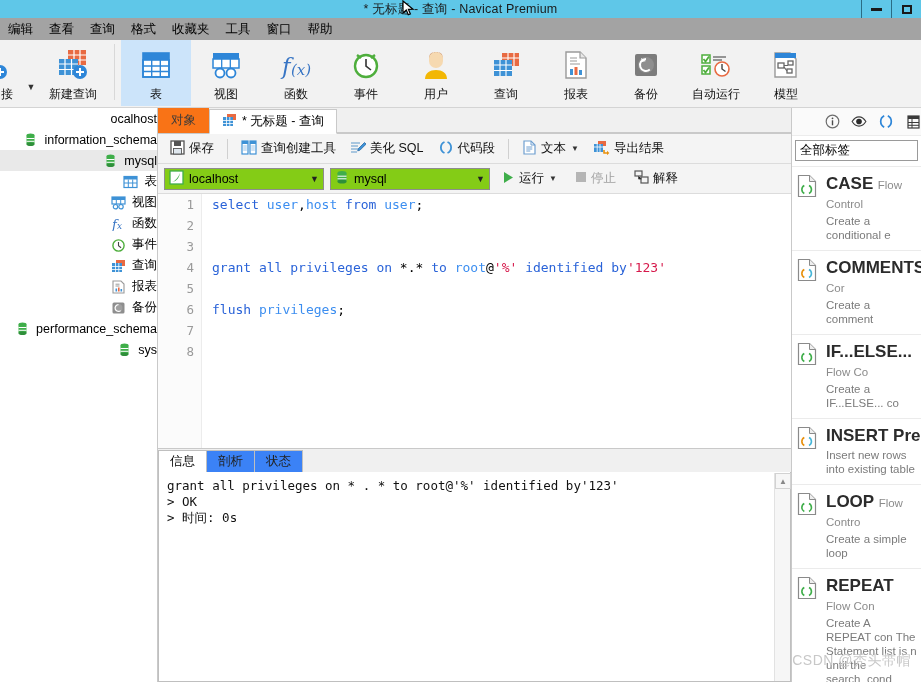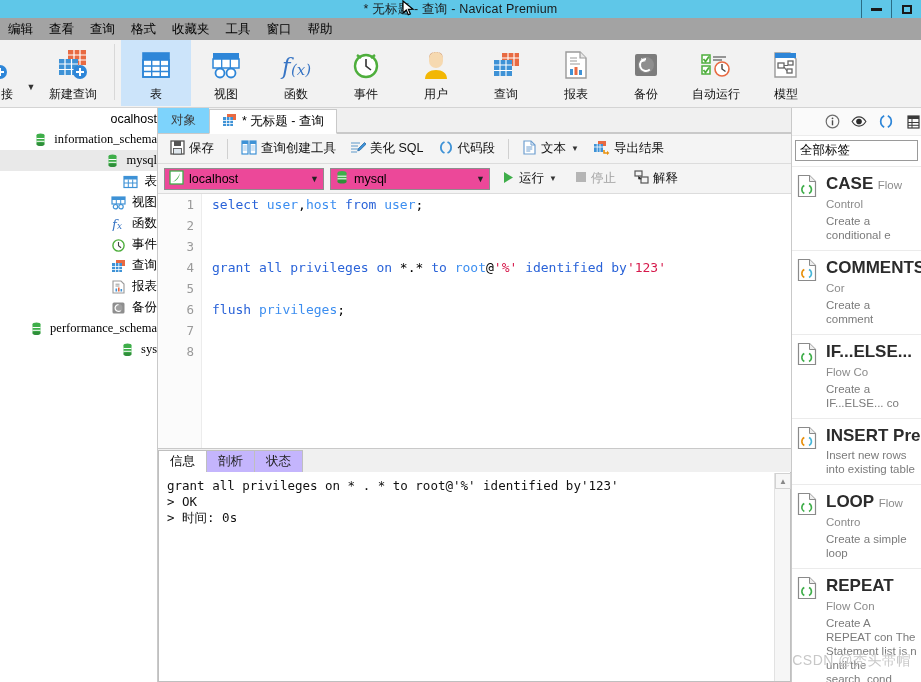--- a/index.html
+++ b/index.html
@@ -76,38 +76,38 @@
     overflow: hidden;
   }
   .tree-row {
     display: flex; align-items: center; height: 21px; padding-left: 0px;
     font-size: 12.5px; color: #000; white-space: nowrap; cursor: default; justify-content: flex-end;
   }
   .tree-row.sel { background: #e9e9e9; }
   .tree-ico { width: 18px; height: 16px; margin-right: 5px;
     display: flex; align-items: center; justify-content: center; flex: 0 0 auto; }
   .lvl0 { padding-left: 0px; }
-  .lvl1 { padding-left: 7px; font-family: Liberation Serif, serif; }
+  .lvl1 { padding-left: 7px; }
   .lvl2 { padding-left: 4px; }
 
   
   .center {
     position: absolute; left: 158px; top: 108px; right: 130px; bottom: 0;
     background: #f0f0f0;
   }
 
   .tabstrip {
     position: absolute; left: 0; top: 0; right: 0; height: 26px;
     background: #f0f0f0; border-bottom: 1px solid #c9c9c9;
     display: flex; align-items: flex-end;
   }
   .tab {
     height: 25px; display: flex; align-items: center; gap: 5px;
     padding: 0 12px; font-size: 12.5px; color: #3a3a3a;
-    background: #7dd3fc; cursor: default; border: 1px solid transparent;
+    background: #f97316; cursor: default; border: 1px solid transparent;
   }
   .tab.active {
     background: #ffffff; border: 1px solid #c9c9c9; border-bottom-color: #ffffff;
     color: #000; position: relative; top: 1px;
   }
   .tab-rest { flex: 1; height: 25px; border-bottom: 1px solid #c9c9c9; }
 
   .qtoolbar {
     position: absolute; left: 0; top: 26px; right: 0; height: 30px;
     background: #f4f4f4; border-bottom: 1px solid #dcdcdc;
@@ -121,21 +121,21 @@
   .tb-sep { width: 1px; height: 20px; background: #d0d0d0; margin: 0 5px; }
   .tb-caret { font-size: 8px; color: #333; margin-left: 1px; }
 
   .connbar {
     position: absolute; left: 0; top: 56px; right: 0; height: 30px;
     background: #f4f4f4; border-bottom: 1px solid #dcdcdc;
     display: flex; align-items: center; padding-left: 6px; gap: 6px;
   }
   .combo {
     display: flex; align-items: center; gap: 5px;
-    height: 22px; width: 160px; background: #ec4899;
+    height: 22px; width: 160px; background: #84cc16;
     border: 1px solid #8d8d8d; padding: 0 0 0 4px; cursor: default;
     font-size: 12.5px; color: #000;
   }
   .combo .val { flex: 1; white-space: nowrap; overflow: hidden; }
   .combo .arrow {
     width: 17px; height: 20px; display: flex; align-items: center;
     justify-content: center; font-size: 9px; color: #222;
   }
 
   .editor {
@@ -167,21 +167,21 @@
     position: absolute; left: 0; bottom: 0; right: 0; height: 233px;
     background: #f0f0f0;
   }
   .btabs {
     position: absolute; left: 0; top: 0; right: 0; height: 24px;
     display: flex; align-items: flex-end; background: #f0f0f0;
   }
   .btab {
     height: 23px; padding: 0 11px; font-size: 12.5px; color: #222;
     display: flex; align-items: center; cursor: default;
-    border: 1px solid #bfbfbf; background: #c4b5fd; margin-right: -1px;
+    border: 1px solid #bfbfbf; background: #3b82f6; margin-right: -1px;
   }
   .btab.active { background: #ffffff; border-bottom-color: #ffffff; color: #000; }
   .btab-rest { flex: 1; height: 23px; border-bottom: 1px solid #bfbfbf; }
   .blog {
     position: absolute; left: 0; top: 23px; right: 0; bottom: 0;
     background: #ffffff; border: 1px solid #bfbfbf; border-top: none;
     padding: 6px 8px;
     font-family: "DejaVu Sans Mono", monospace; font-size: 12.5px;
     color: #111; line-height: 16px; overflow: hidden;
   }

